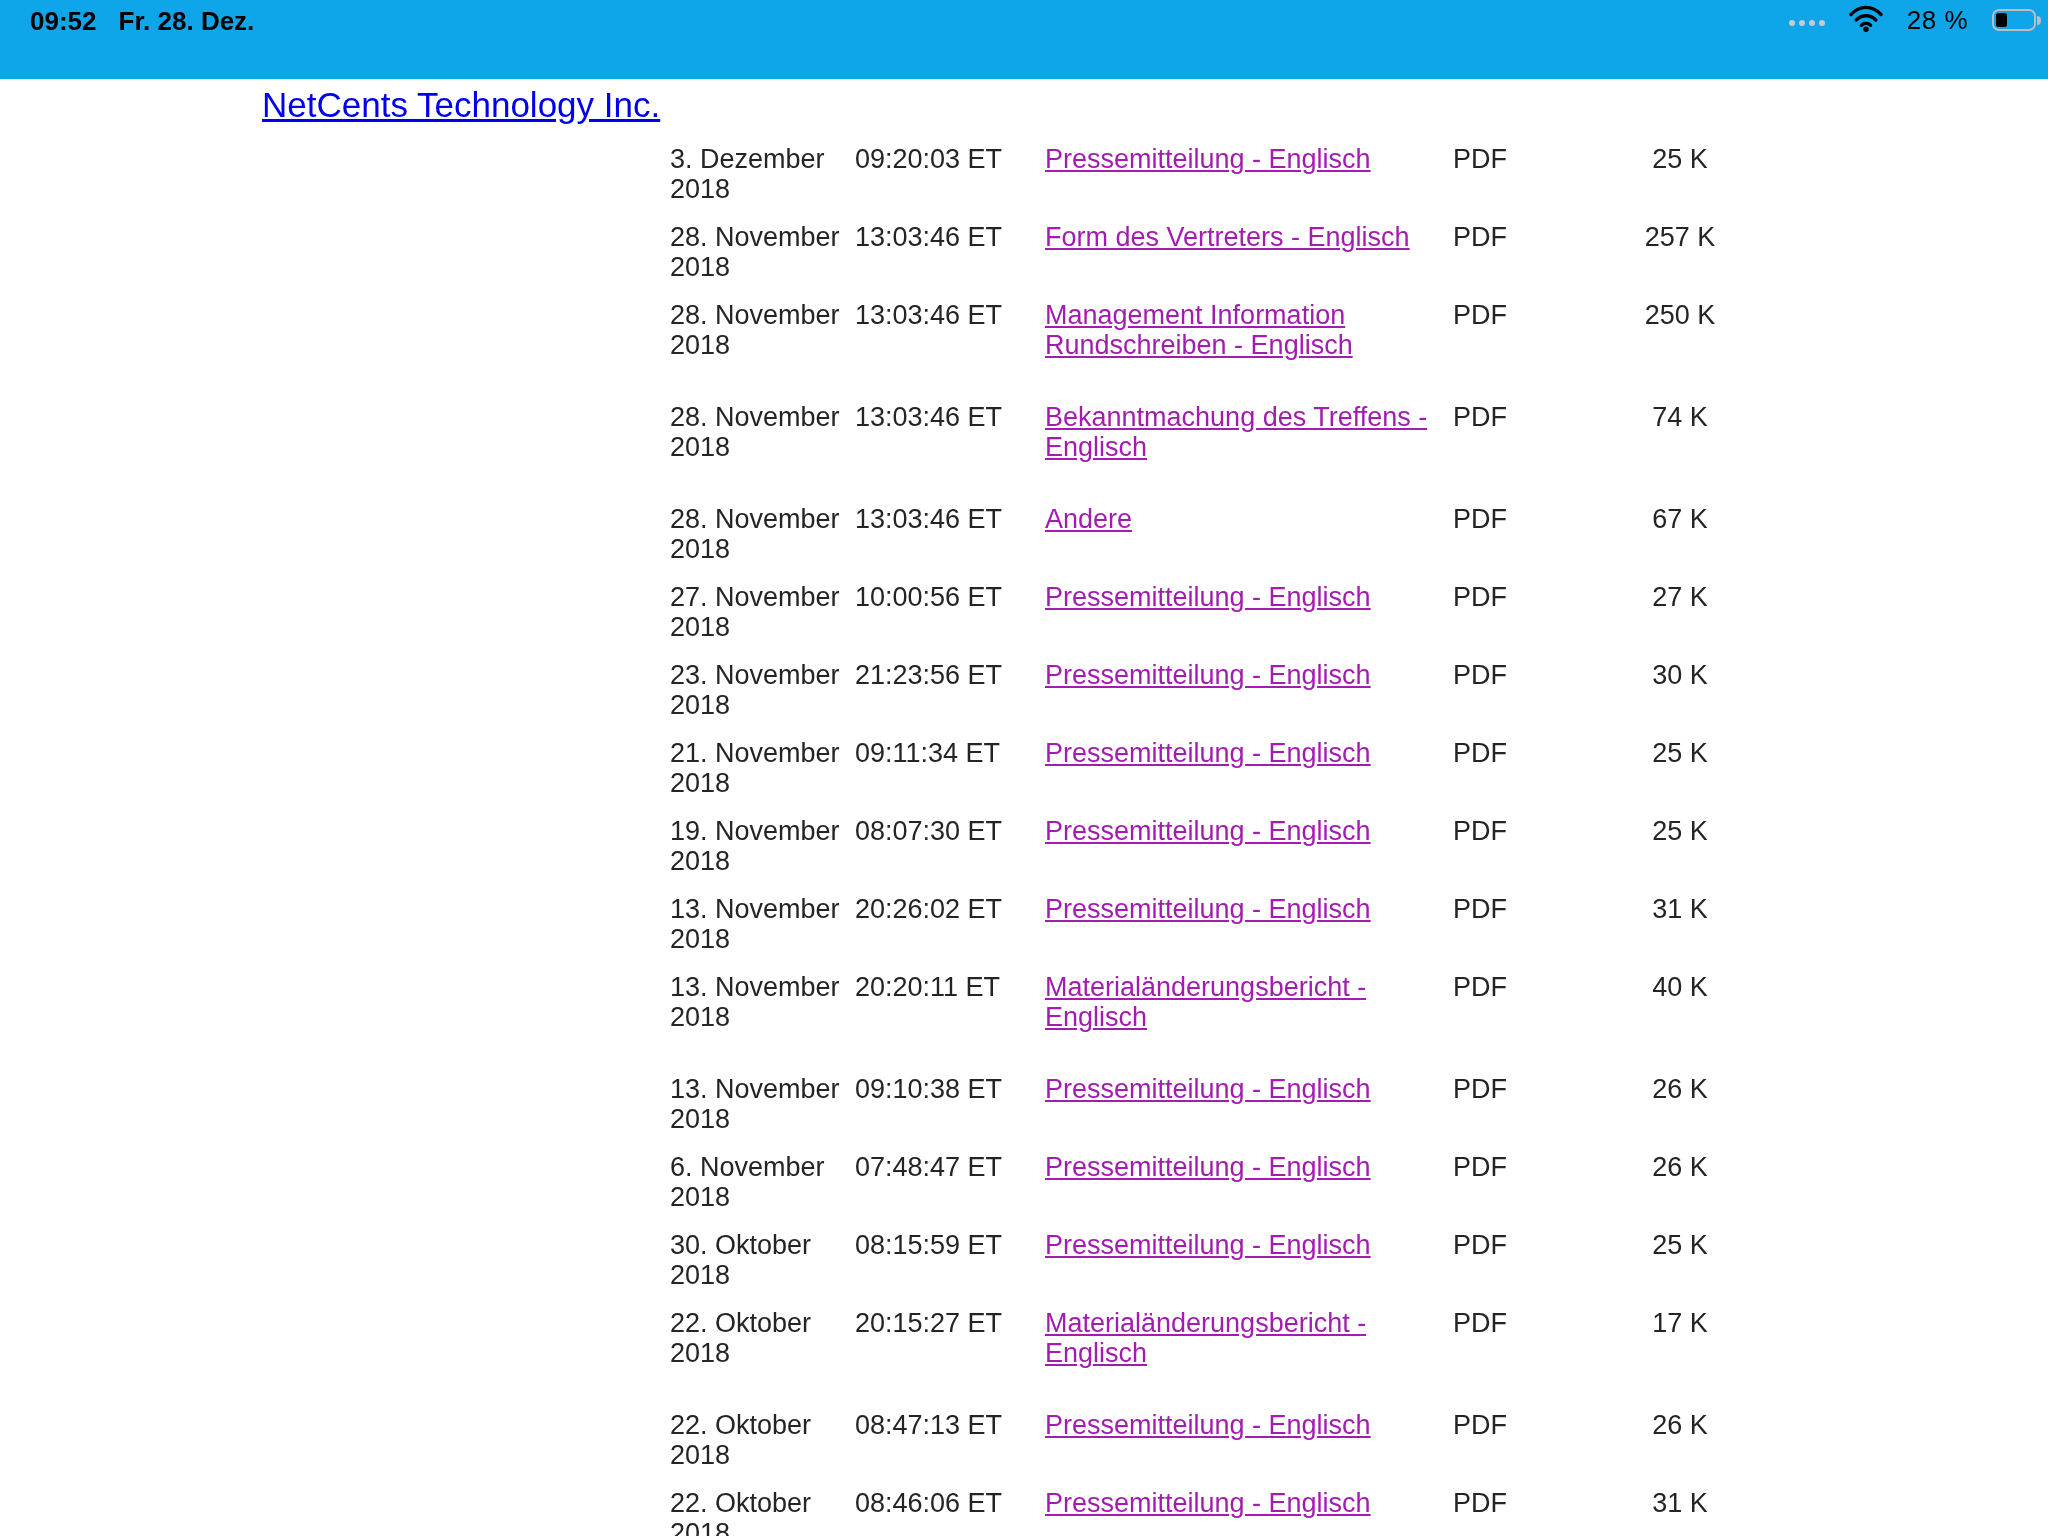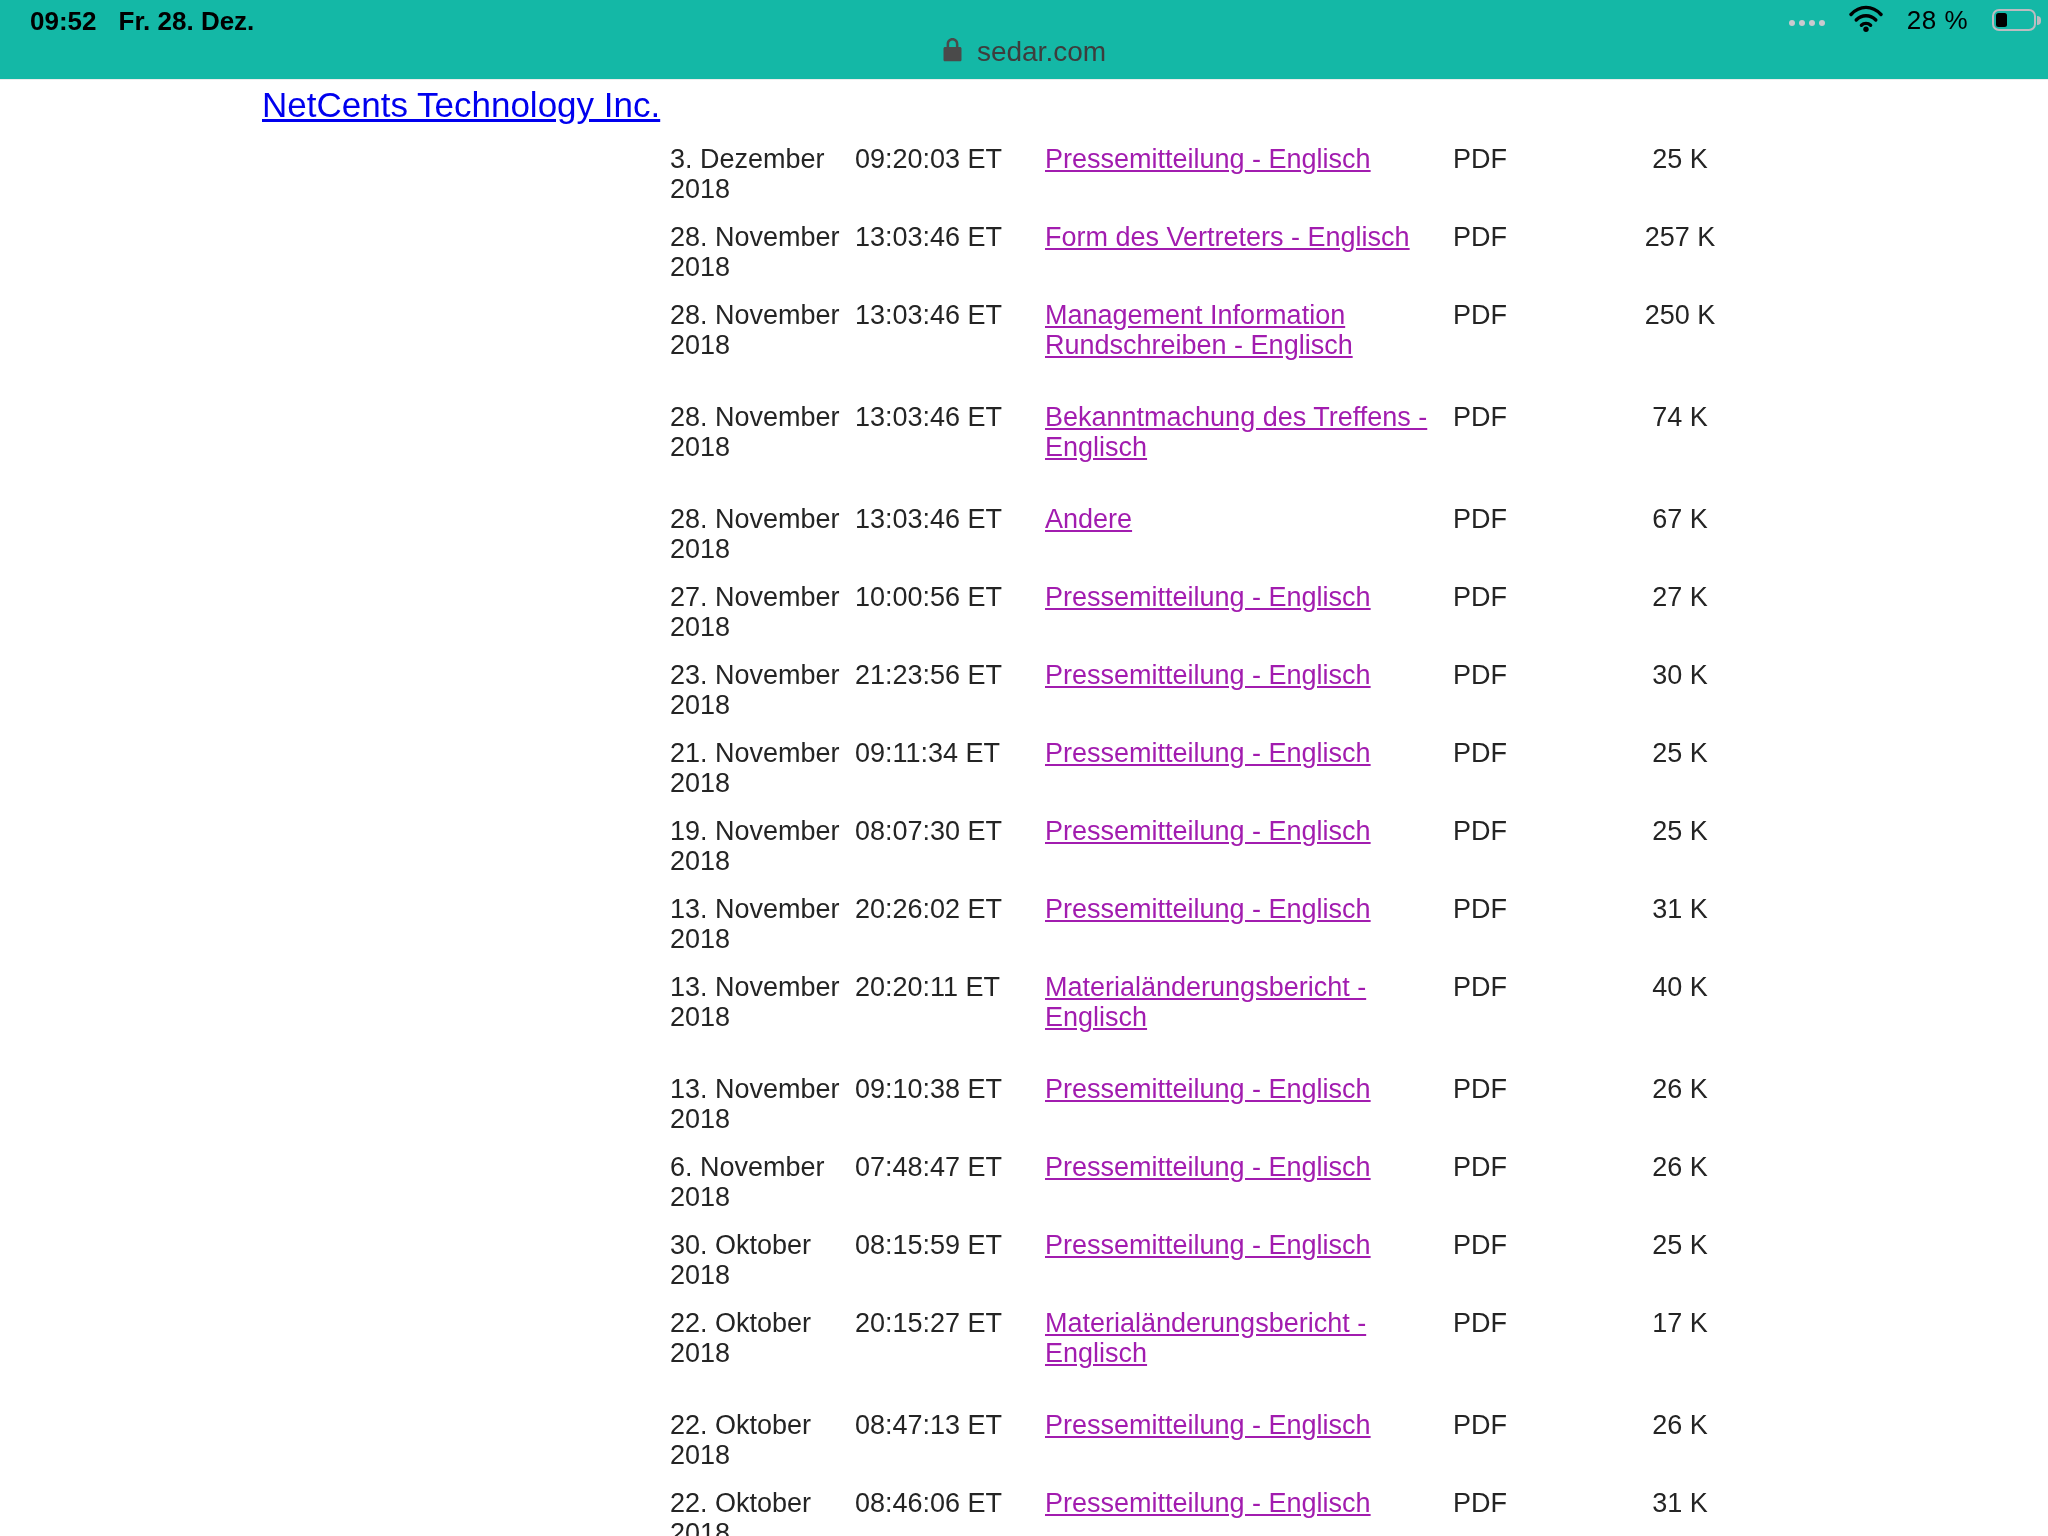--- a/index.html
+++ b/index.html
@@ -8,21 +8,21 @@
     font-family:"Liberation Sans", sans-serif;
     background:#ffffff;
     color:#222222;
     position:relative;
     overflow:hidden;
   }
 
   
   .toolbar {
     position:absolute; top:0; left:0; width:2048px; height:80px;
-    background:#14b8a6;
+    background:#0ea5e9;
     border-bottom:1px solid #ececec;
   }
   .statusbar {
     position:absolute; top:0; left:0; right:0; height:34px;
   }
   .status-left {
     position:absolute; left:30px; top:6px;
     display:flex; align-items:baseline; gap:22px;
     font-size:26px; color:#000;
   }
@@ -115,28 +115,20 @@
       <span class="battery-pct">28 %</span>
       <span class="battery">
         <span class="battery-body">
             <span class="battery-fill"></span>
           </span>
         <span class="battery-cap"></span>
       </span>
     </div>
   </div>
 
-  <div class="urlrow">
-    <span class="lock-icon">
-      <svg width="21" height="26" viewBox="0 0 21 26">
-        <path d="M10.5 1C7.2 1 4.6 3.6 4.6 6.9V10H3.1C2.2 10 1.5 10.7 1.5 11.6v11.1c0 .9.7 1.6 1.6 1.6h14.8c.9 0 1.6-.7 1.6-1.6V11.6c0-.9-.7-1.6-1.6-1.6h-1.5V6.9C16.4 3.6 13.8 1 10.5 1zm0 2.5c1.9 0 3.4 1.5 3.4 3.4V10H7.1V6.9c0-1.9 1.5-3.4 3.4-3.4z" fill="#4a4a4a"></path>
-      </svg>
-    </span>
-    <span class="url-domain">sedar.com</span>
-  </div>
 </div>
 
 <a class="company-link" href="#">NetCents Technology Inc.</a>
 
 <div class="filing-table">
   <div class="row">
     <div class="cell date">3. Dezember 2018</div>
     <div class="cell time">09:20:03 ET</div>
     <div class="cell doc">
       <a class="doc-link" href="#">Pressemitteilung - Englisch</a>

